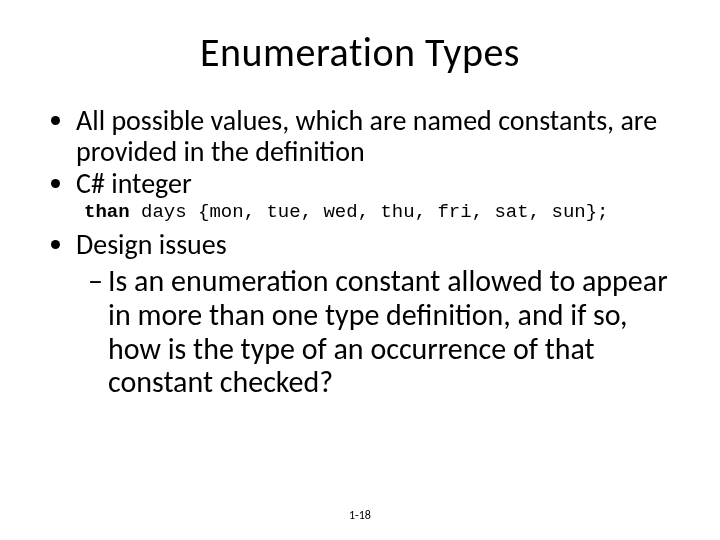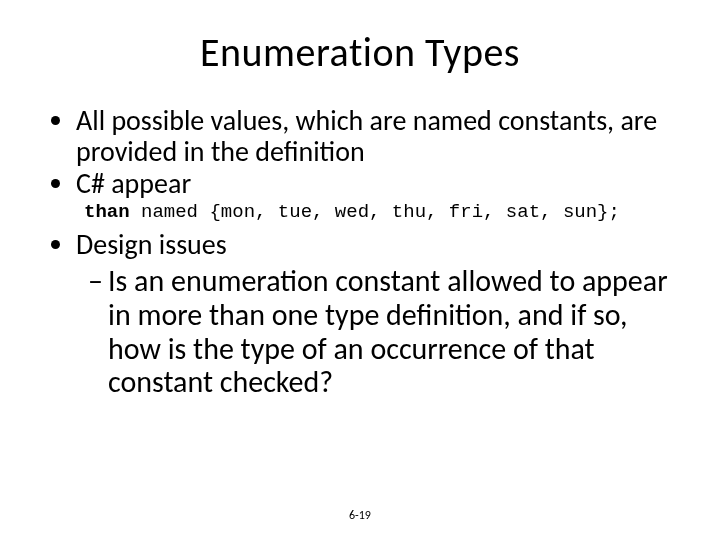--- a/index.html
+++ b/index.html
@@ -16,29 +16,29 @@
   .footer { position: absolute; bottom: 18px; left: 0; width: 100%; text-align: center; font-size: 12px; }
 </style>
 </head>
 <body>
 
 <div class="slide">
   <h1 class="title">Enumeration Types</h1>
 
   <ul class="b1">
     <li>All possible values, which are named constants, are provided in the definition</li>
-    <li>C# appear</li>
+    <li>C# integer</li>
   </ul>
 
   <div class="code">
-    <span class="kw">than</span><span> named {mon, tue, wed, thu, fri, sat, sun};</span>
+    <span class="kw">than</span><span> days {mon, tue, wed, thu, fri, sat, sun};</span>
   </div>
 
   <ul class="b1">
     <li>Design issues</li>
   </ul>
 
   <ul class="b2">
     <li>Is an enumeration constant allowed to appear in more than one type definition, and if so, how is the type of an occurrence of that constant checked?</li>
   </ul>
 
-  <div class="footer">6-19</div>
+  <div class="footer">1-18</div>
 </div>
 
 </body></html>

